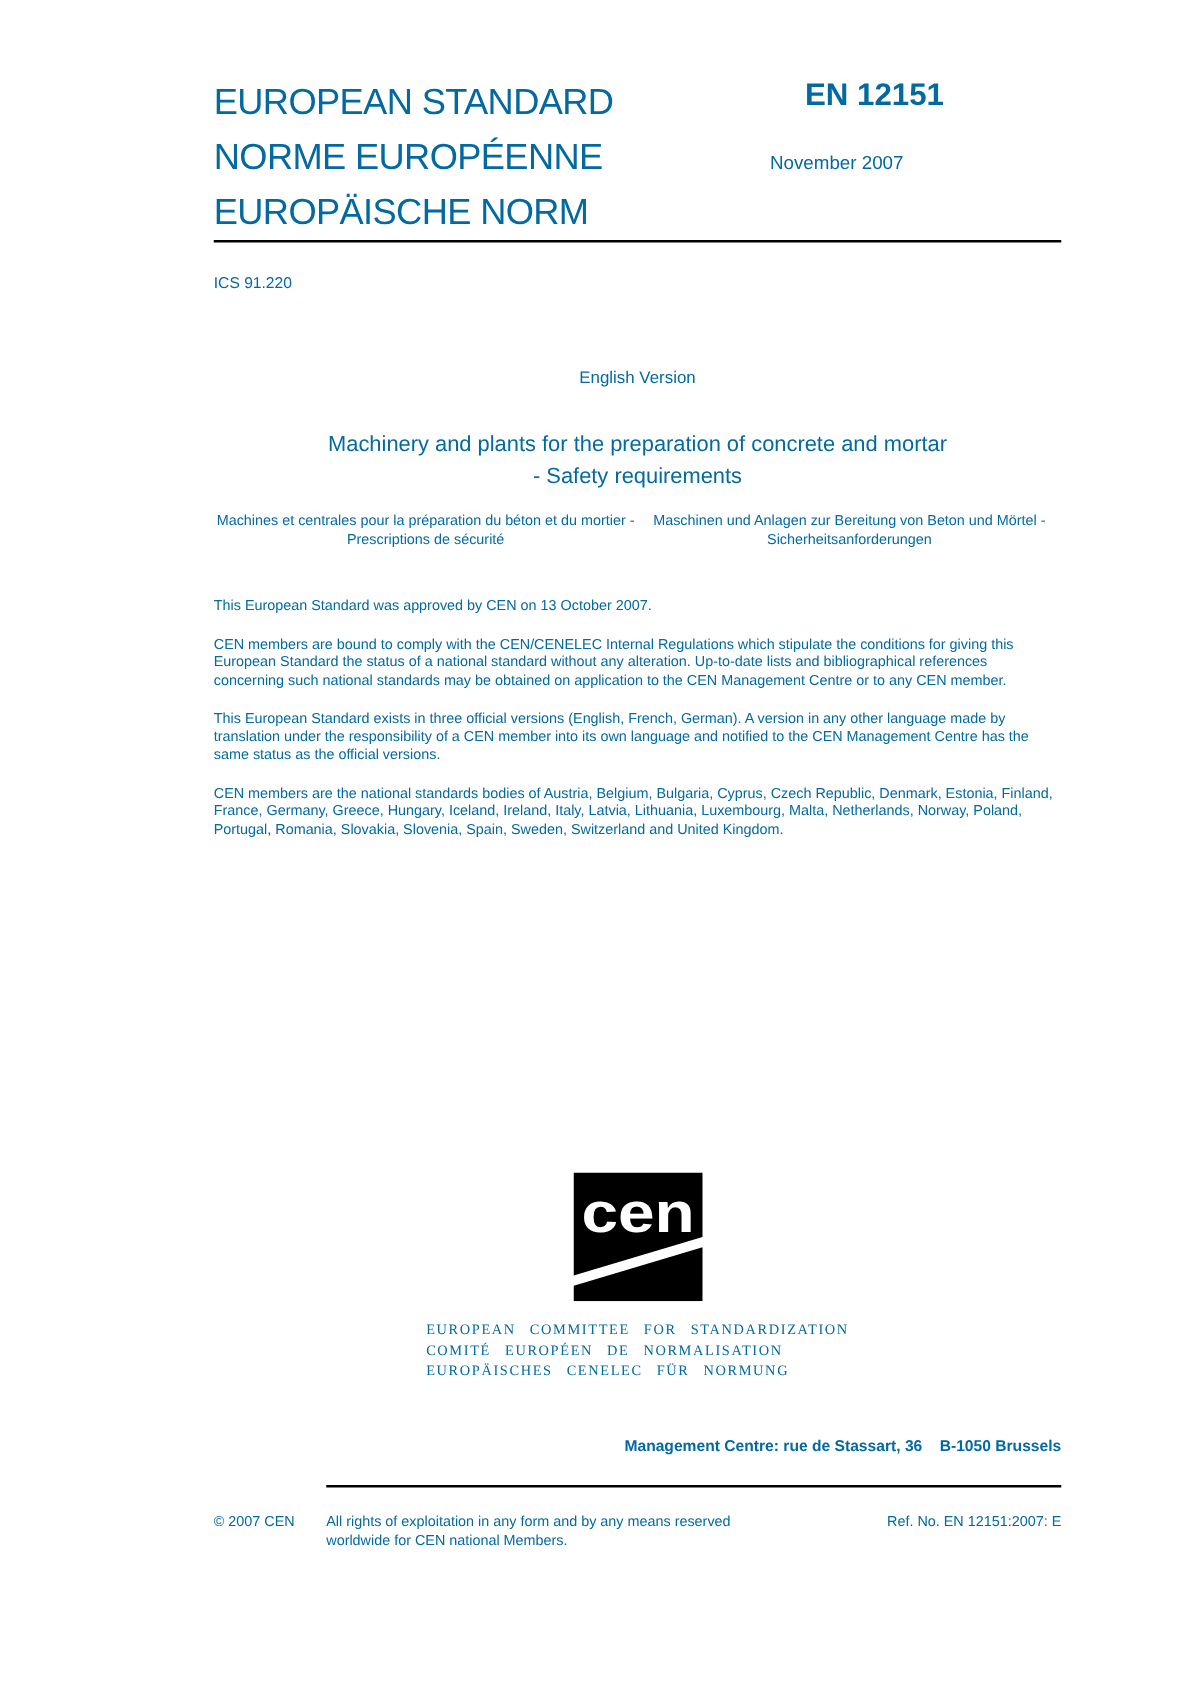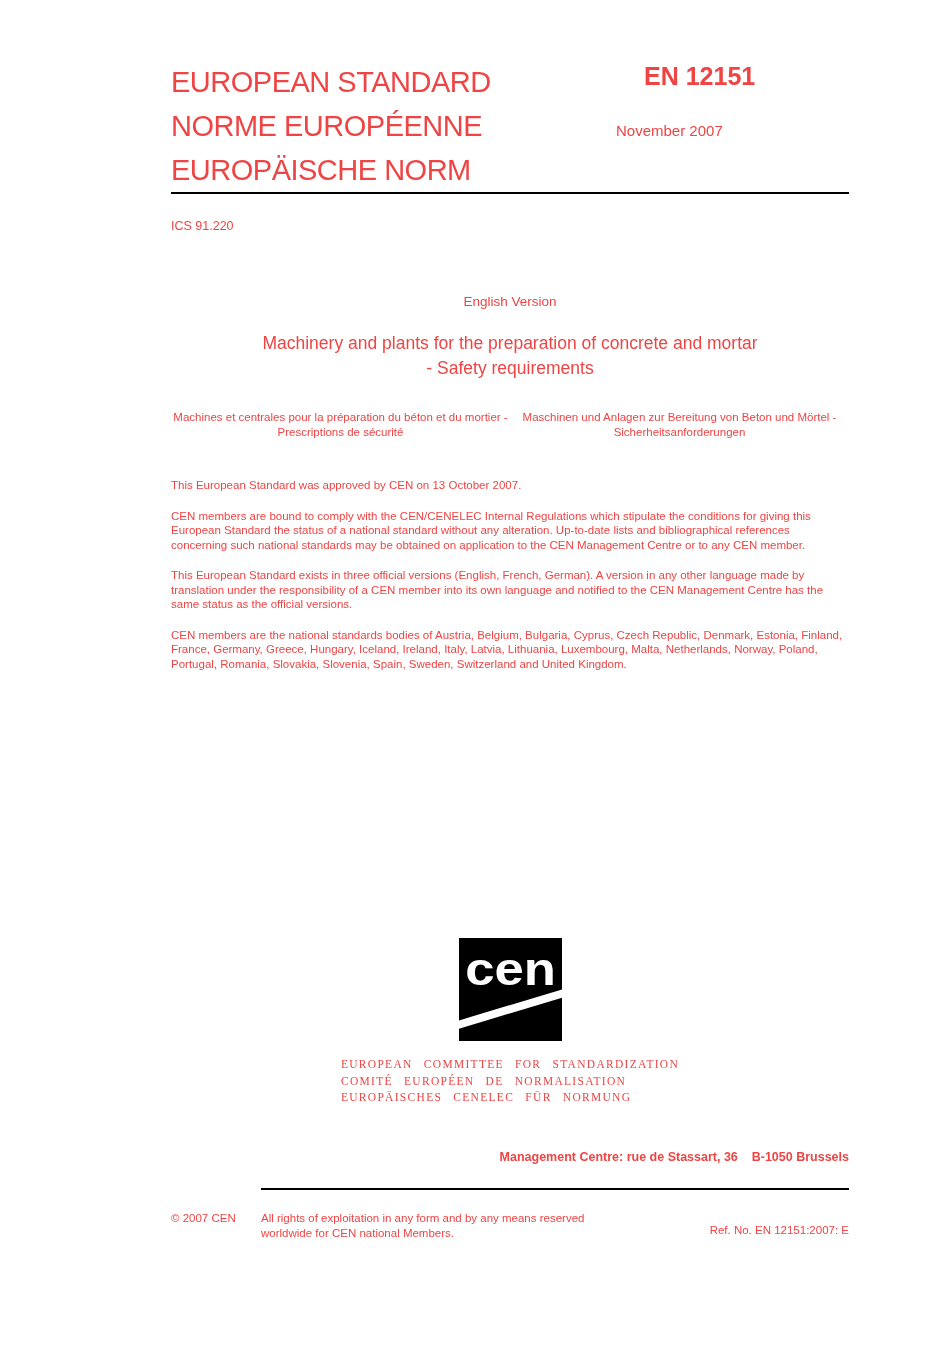--- a/index.html
+++ b/index.html
@@ -2,21 +2,21 @@
 <html><head>
 <meta charset="utf-8">
 <style>
   html, body { margin: 0; padding: 0; background: #ffffff; }
   .page {
     position: relative;
     width: 838px;
     height: 1345px;
     margin: 0 auto;
     background: #ffffff;
-    color: #ef4444;
+    color: #0369a1;
     font-family: "Liberation Sans", sans-serif;
     overflow: hidden;
   }
   
   .header {
     position: absolute;
     top: 60px; left: 115px; right: 45px;
     display: flex;
   }
   .header-titles { width: 445px; }
@@ -40,21 +40,21 @@
   .ics { position: absolute; top: 219px; left: 115px; font-size: 12.5px; }
 
   .english-version {
     position: absolute; top: 294px; left: 115px; right: 45px;
     text-align: center; font-size: 13.5px;
   }
 
   .doc-title {
     position: absolute; top: 331px; left: 115px; right: 45px;
     text-align: center; font-size: 17.5px; line-height: 25px; font-weight: 400;
-    margin: 0;
+    margin: 12px;
   }
 
   .subtitles {
     position: absolute; top: 410px; left: 115px; right: 45px;
     display: flex; justify-content: space-between; align-items: center;
   }
   .subtitle {
     width: 345px; text-align: center;
     font-size: 11.5px; line-height: 15px;
   }
@@ -94,21 +94,21 @@
     height: 2px; background: #000;
   }
 
   
   .footer {
     position: absolute; top: 1211px; left: 115px; right: 45px;
     display: flex; font-size: 11.5px; line-height: 15px;
   }
   .footer-copyright { width: 90px; flex: none; }
   .footer-rights { flex: 1; }
-  .footer-ref { flex: none; text-align: center; white-space: nowrap; margin-top: 12px; }
+  .footer-ref { flex: none; text-align: center; white-space: nowrap; }
 </style>
 </head>
 <body>
 
 <div class="page">
 
   <div class="header">
     <div class="header-titles">
       <div class="header-title">EUROPEAN STANDARD</div>
       <div class="header-title">NORME EUROPÉENNE</div>

